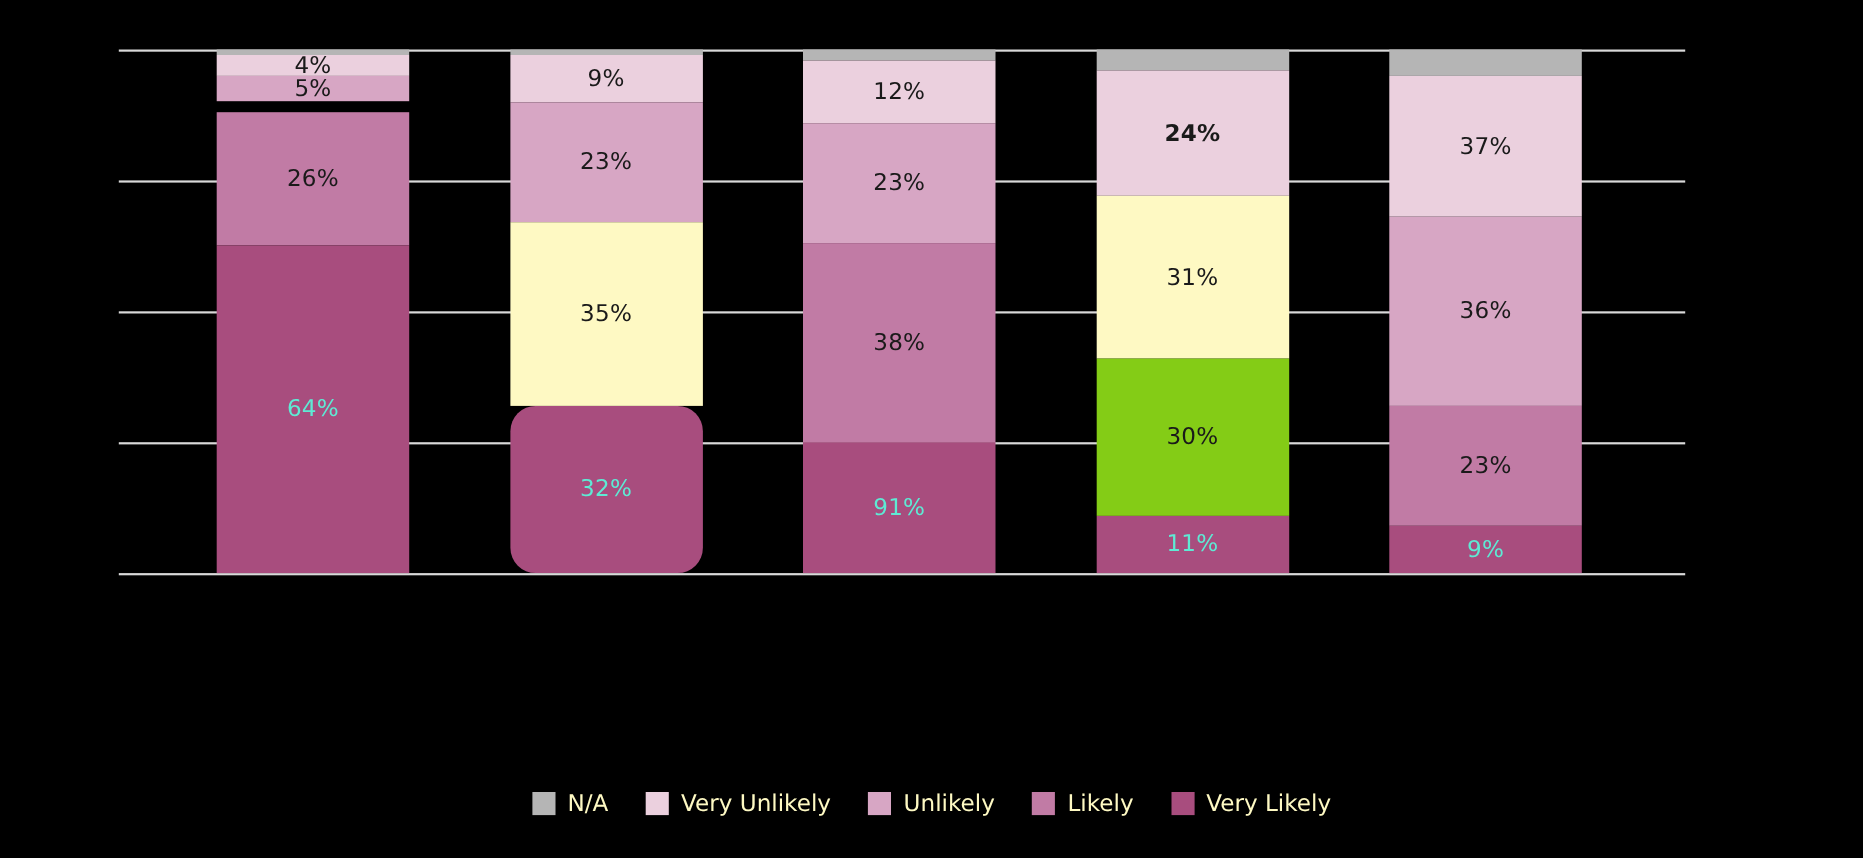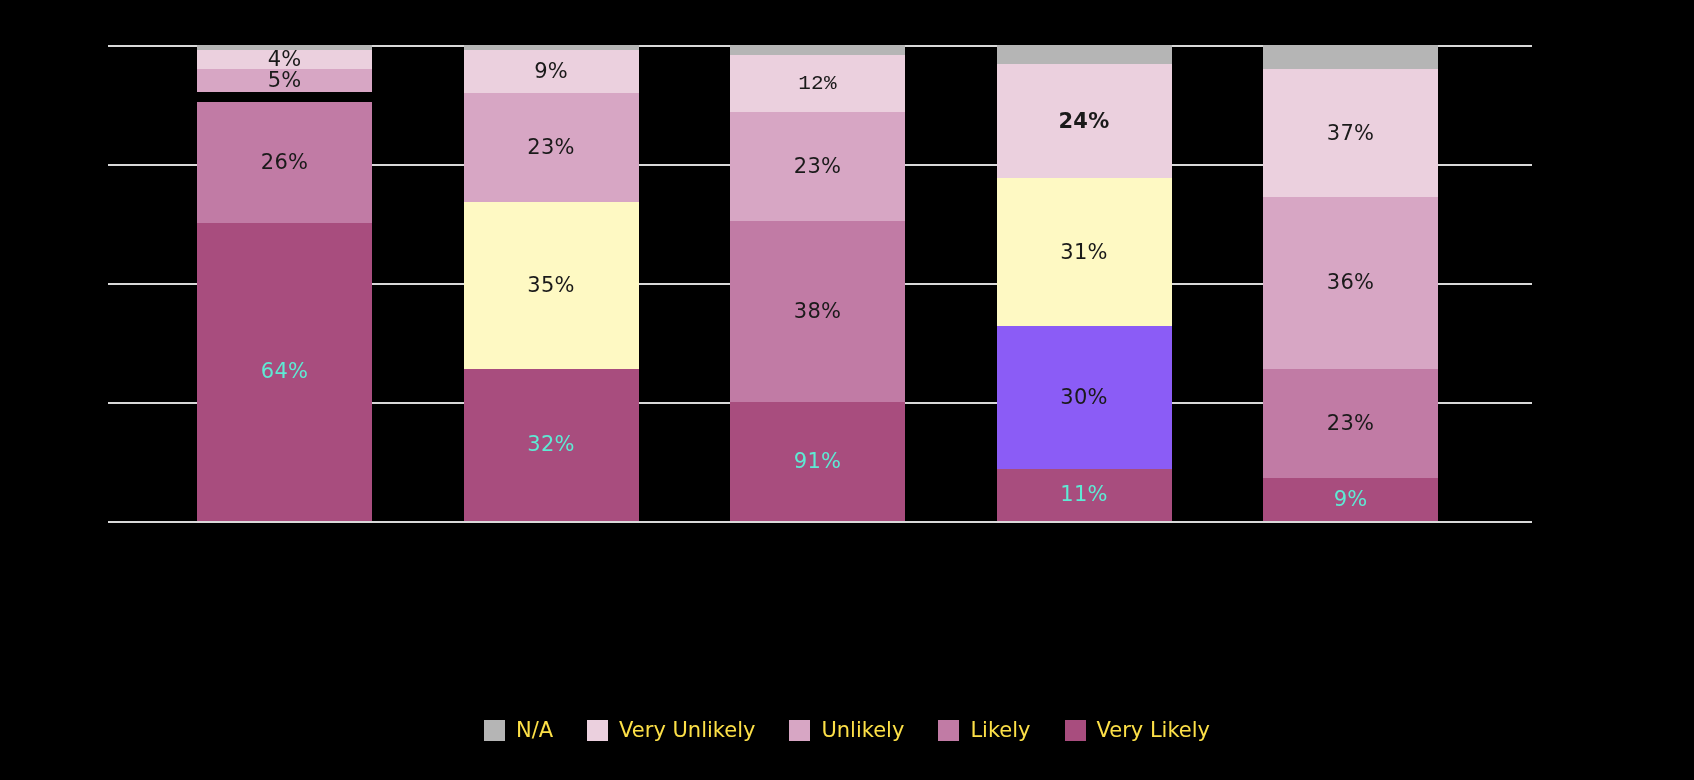--- a/index.html
+++ b/index.html
@@ -64,21 +64,21 @@
     display:flex;align-items:center;
     margin:0 17px;
   }
   .legend-swatch{
     width:21px;height:21px;
     display:inline-block;
     margin-right:11px;
     flex:0 0 auto;
   }
   .legend-text{
-    color:#fde047;
+    color:#fef9c3;
     font-size:21px;
     line-height:1;
     white-space:nowrap;
   }
 </style>
 </head>
 <body>
 
 <div id="chart-root">
 
@@ -110,48 +110,48 @@
           <div class="seg" style="background: rgb(181, 181, 181); height: 1%;"></div>
           <div class="seg" style="background: rgb(235, 208, 222); height: 9%;">
             <span class="seg-label dark">9%</span>
           </div>
           <div class="seg" style="background: rgb(215, 166, 196); height: 23%;">
             <span class="seg-label dark">23%</span>
           </div>
           <div class="seg" style="background: #fef9c3; height: 35%;">
             <span class="seg-label dark">35%</span>
           </div>
-          <div class="seg" style="background: rgb(168, 77, 126); height: 32%;">
+          <div class="seg" style="background: rgb(168, 77, 126); height: 32%; border-radius: 23px;">
             <span class="seg-label light">32%</span>
           </div>
         </div>
         <div class="bar" style="left: 622px; width: 175px;">
           <div class="seg" style="background: rgb(181, 181, 181); height: 2%;"></div>
-          <div class="seg" style="background: rgb(235, 208, 222); height: 12%; font-family: Liberation Mono, monospace;">
+          <div class="seg" style="background: rgb(235, 208, 222); height: 12%;">
             <span class="seg-label dark">12%</span>
           </div>
           <div class="seg" style="background: rgb(215, 166, 196); height: 23%;">
             <span class="seg-label dark">23%</span>
           </div>
           <div class="seg" style="background: rgb(193, 123, 165); height: 38%;">
             <span class="seg-label dark">38%</span>
           </div>
           <div class="seg" style="background: rgb(168, 77, 126); height: 25%;">
             <span class="seg-label light">91%</span>
           </div>
         </div>
         <div class="bar" style="left: 888.5px; width: 175px;">
           <div class="seg" style="background: rgb(181, 181, 181); height: 4%;"></div>
           <div class="seg" style="background: rgb(235, 208, 222); height: 24%; font-weight: bold;">
             <span class="seg-label dark">24%</span>
           </div>
           <div class="seg" style="background: #fef9c3; height: 31%;">
             <span class="seg-label dark">31%</span>
           </div>
-          <div class="seg" style="background: #8b5cf6; height: 30%;">
+          <div class="seg" style="background: #84cc16; height: 30%;">
             <span class="seg-label dark">30%</span>
           </div>
           <div class="seg" style="background: rgb(168, 77, 126); height: 11%;">
             <span class="seg-label light">11%</span>
           </div>
         </div>
         <div class="bar" style="left: 1155px; width: 175px;">
           <div class="seg" style="background: rgb(181, 181, 181); height: 5%;"></div>
           <div class="seg" style="background: rgb(235, 208, 222); height: 27%;">
             <span class="seg-label dark">37%</span>

